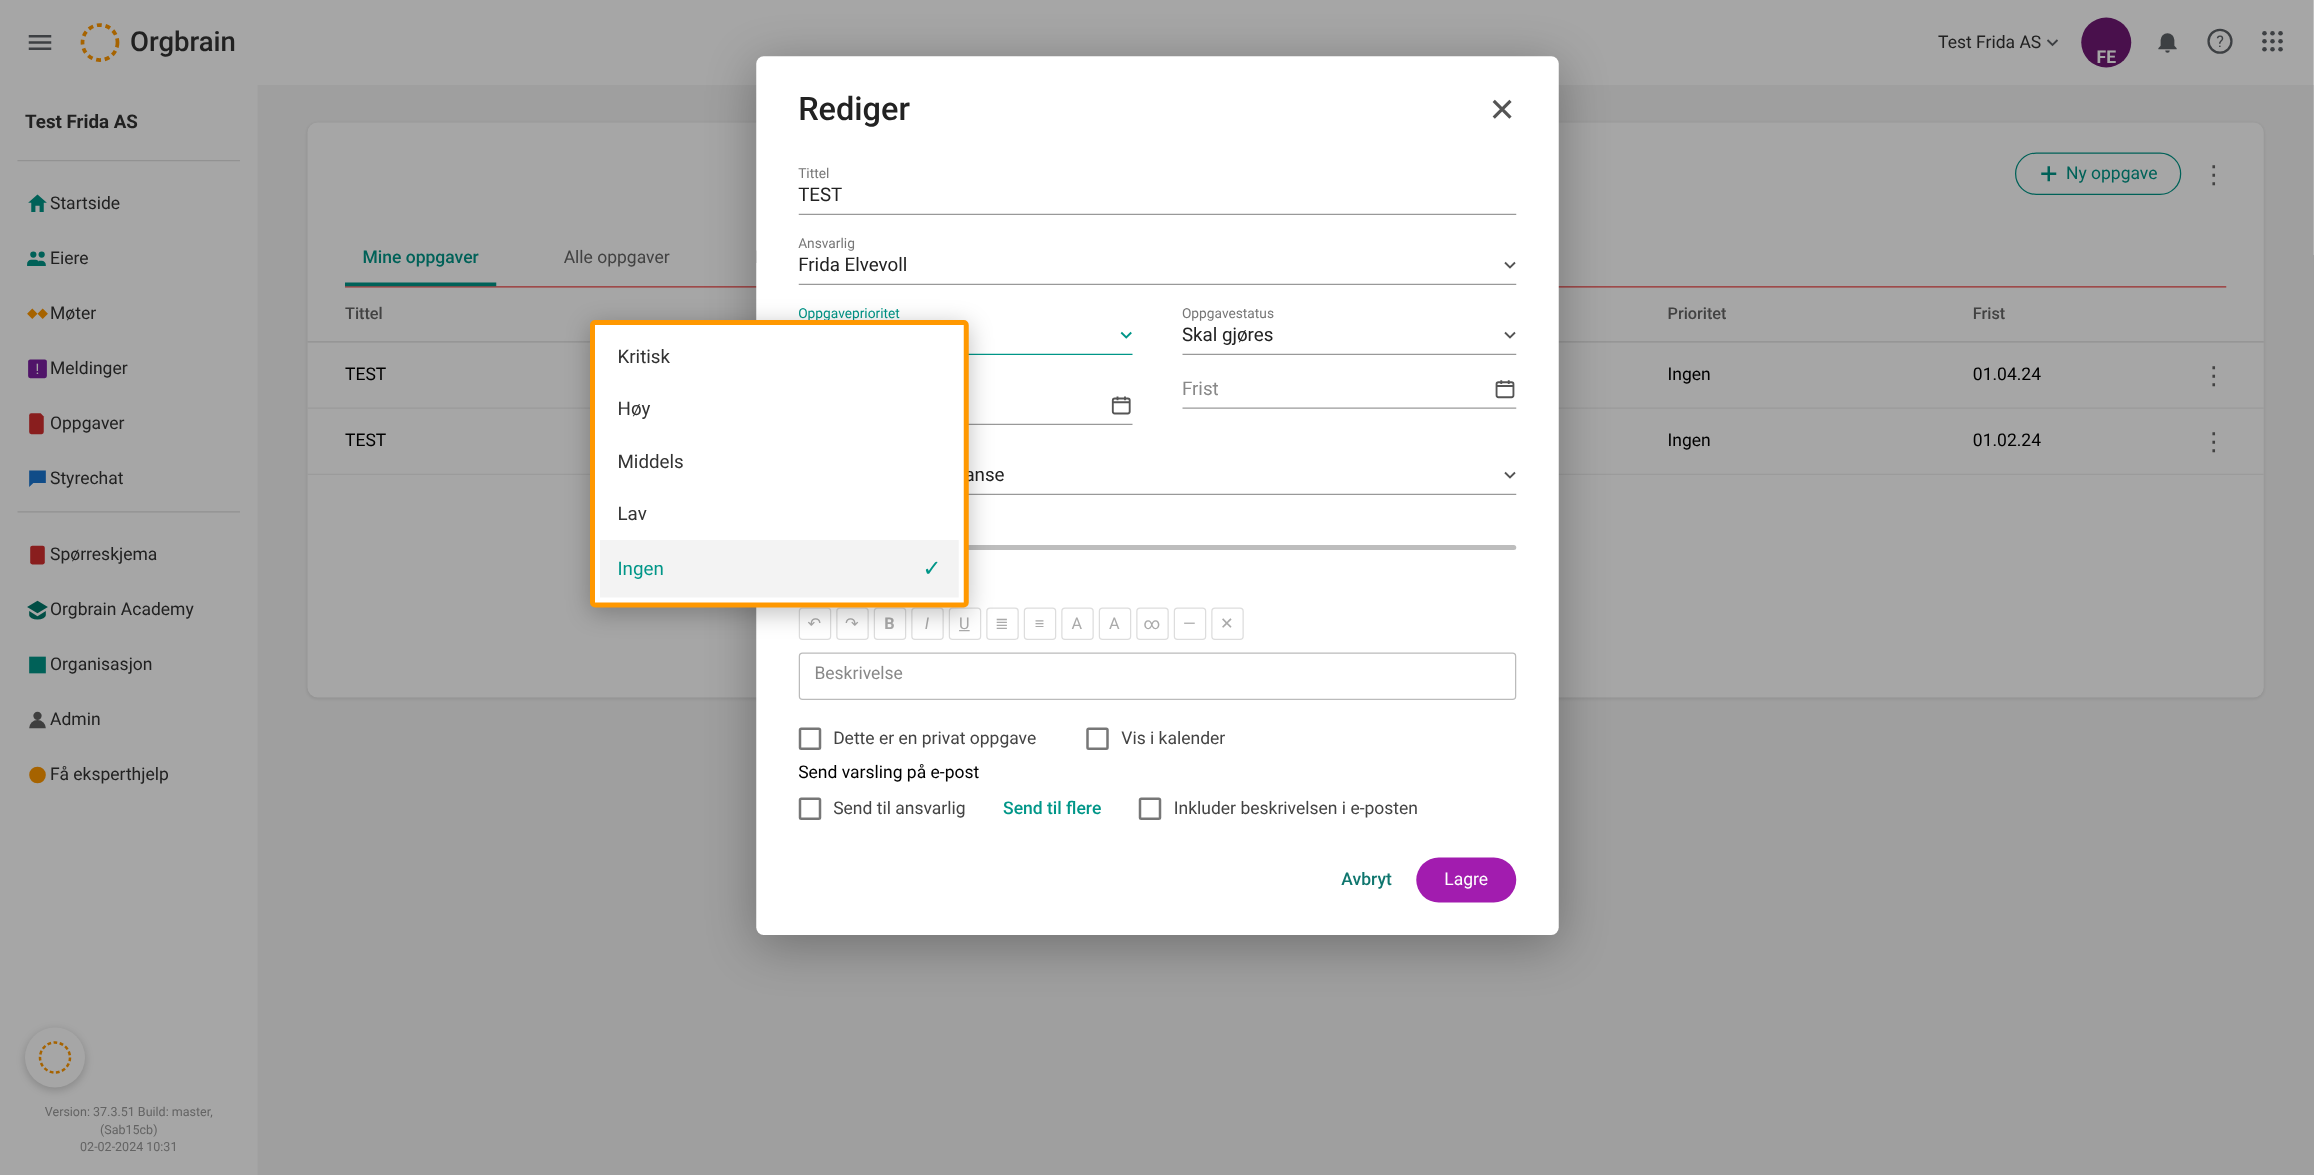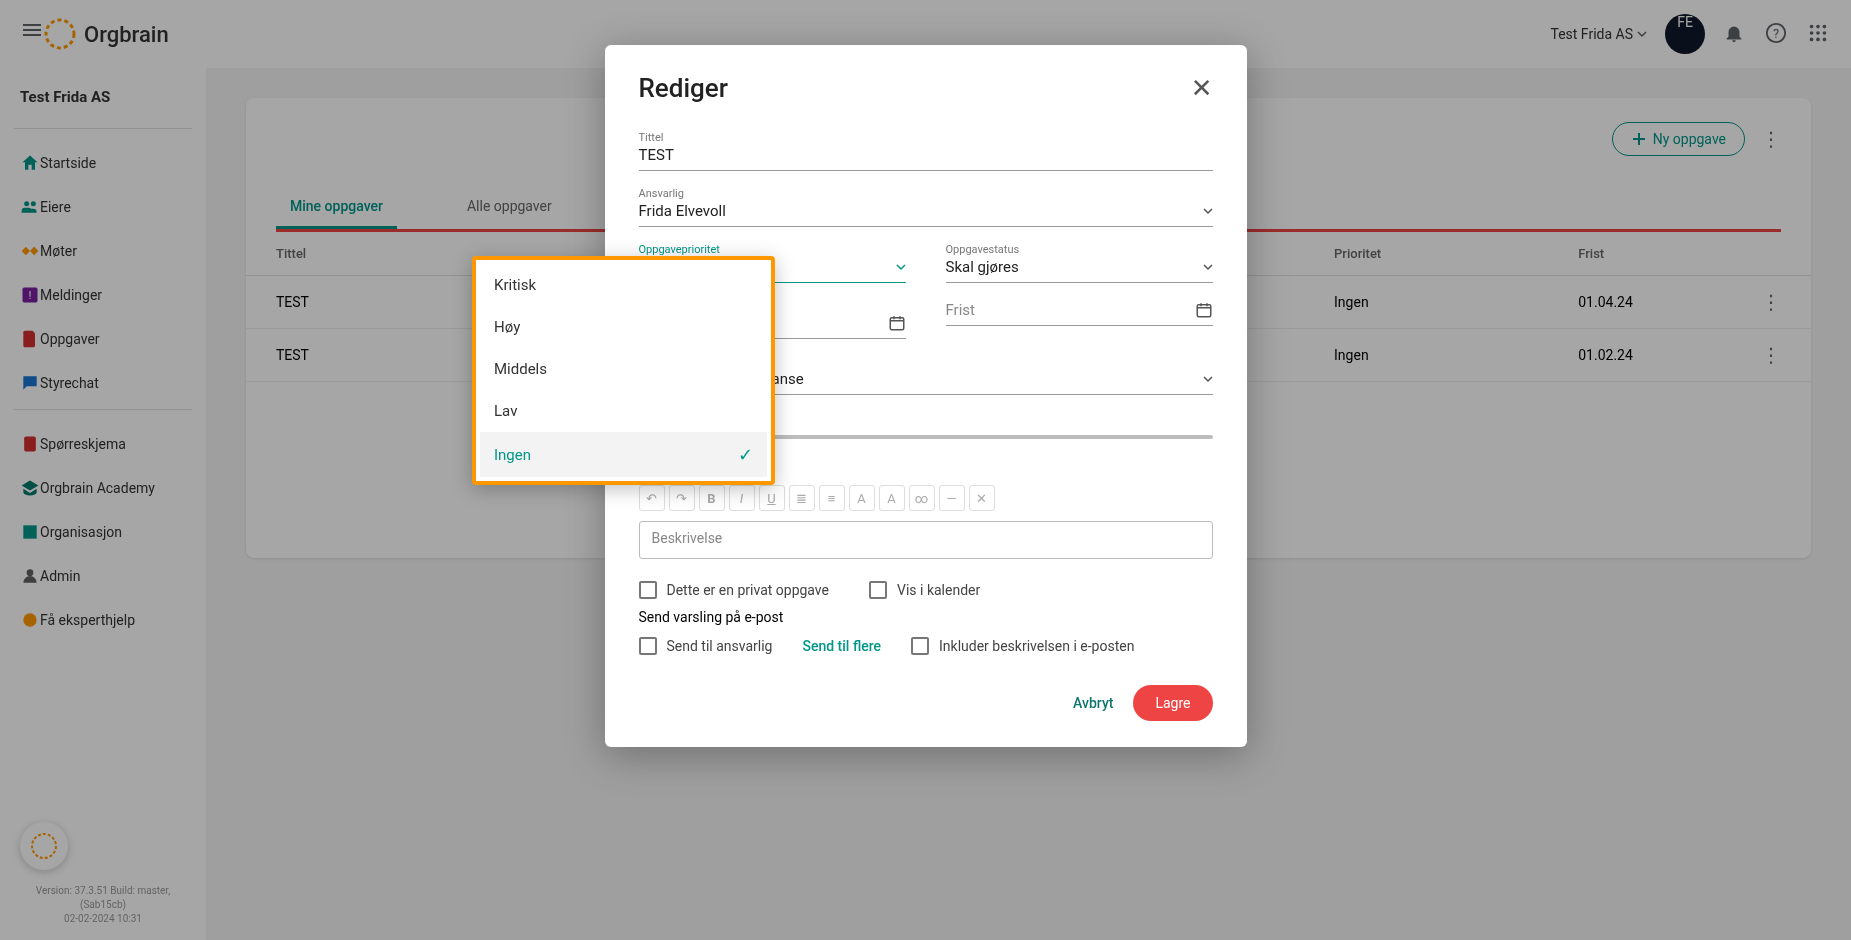--- a/index.html
+++ b/index.html
@@ -1,45 +1,45 @@
 <!DOCTYPE html>
 <html><head>
 <meta charset="utf-8">
 <style>
 * { box-sizing: border-box; margin: 0; padding: 0; font-family: Roboto, Arial, sans-serif; }
 body { background: #f5f5f5; width: 1851px; height: 940px; overflow: hidden; position: relative; }
 
 
 .header { height: 68px; background: #fff; display: flex; align-items: center; padding: 0 20px; justify-content: space-between; }
-.header-left { display: flex; }
+.header-left { display: flex; align-items: center; gap: 20px; }
 .menu-icon { width: 24px; height: 24px; cursor: pointer; }
 .logo { display: flex; align-items: center; gap: 8px; }
 .logo-text { font-size: 22px; font-weight: 500; color: #333; }
 .header-right { display: flex; align-items: center; gap: 18px; }
 .company-select { font-size: 14px; color: #333; display: flex; align-items: center; gap: 4px; cursor: pointer; }
-.avatar { width: 40px; height: 40px; border-radius: 50%; background: #0f172a; color: #fff; display: flex; align-items: flex-start; justify-content: center; font-size: 14px; font-weight: 400; }
+.avatar { width: 40px; height: 40px; border-radius: 50%; background: #701a75; color: #fff; display: flex; align-items: flex-end; justify-content: center; font-size: 14px; font-weight: 700; }
 .header-icon { width: 24px; height: 24px; cursor: pointer; color: #5f6368; }
 
 
 .main-layout { display: flex; height: calc(100% - 68px); }
 .sidebar { width: 206px; background: #fff; padding: 20px 14px 14px; display: flex; flex-direction: column; }
 .sidebar-company { font-size: 15px; font-weight: 700; color: #333; margin-bottom: 18px; padding: 0 6px;}
 .sidebar hr { border: none; border-top: 1px solid #e0e0e0; margin: 4px 0 12px; }
 .sidebar-item { display: flex; align-items: center; padding: 12px 6px; font-size: 14px; color: #333; cursor: pointer; border-radius: 4px; }
 .sidebar-item .icon { width: 20px; height: 20px; display: flex; align-items: center; justify-content: center; }
 .sidebar-footer { margin-top: auto; }
 .sidebar-version { font-size: 10px; color: #999; text-align: center; margin-top: 10px; line-height: 1.4;}
 .chat-bubble { width: 48px; height: 48px; border-radius: 50%; background: #fff; box-shadow: 0 2px 8px rgba(0,0,0,.2); margin: 14px 0 14px 6px; display:flex; align-items:center; justify-content:center;}
 
 
 .content { flex: 1; padding: 30px 40px; }
 .content-card { background: #fff; border-radius: 8px; box-shadow: 0 1px 3px rgba(0,0,0,.1); padding: 0; min-height: 460px; }
 .content-top { display:flex; justify-content: flex-end; align-items:center; padding: 24px 30px 0; gap:16px;}
 .new-task-btn { border: 1px solid #009688; color: #009688; border-radius: 20px; padding: 8px 18px; font-size:14px; display:flex; align-items:center; gap:6px; background:#fff; cursor:pointer;}
-.tabs { display: flex; gap: 56px; margin: 30px 30px 0; border-bottom: 3px solid #ef4444; }
+.tabs { display: flex; gap: 40px; margin: 30px 30px 0; border-bottom: 1px solid #ef4444; }
 .tab { padding: 12px 14px; font-size: 14px; color: #666; cursor:pointer; }
 .tab.active { color: #009688; border-bottom: 3px solid #009688; font-weight:500; }
 .table { width: 100%; }
 .table-head { display:flex; padding: 14px 30px; border-bottom: 1px solid #e0e0e0; font-size: 13px; color:#666; font-weight:500;}
 .table-row { display:flex; padding: 14px 30px; border-bottom: 1px solid #eee; font-size:14px; align-items:center;}
 .col-title { flex: 3; }
 .col-resp { flex: 2; }
 .col-status { flex: 1.5; }
 .col-prio { flex: 1.5; }
 .col-frist { flex: 1; }
@@ -66,21 +66,21 @@
 .tool-btn { width:26px; height:26px; border:1px solid #ddd; border-radius:3px; display:flex; align-items:center; justify-content:center; font-size:13px; color:#aaa;}
 .desc-box { border:1px solid #bbb; border-radius:3px; margin-top:10px; height:38px; padding:8px 12px; font-size:14px; color:#888; resize: both; }
 .check-row { display:flex; gap:40px; margin-top: 22px; align-items:center;}
 .check { display:flex; align-items:center; gap:10px; font-size:14px; color:#444; }
 .checkbox { width:18px; height:18px; border:2px solid #777; border-radius:2px; }
 .send-label { font-size:14px; font-weight:400; margin-top: 10px; }
 .send-row { display:flex; gap: 30px; align-items:center; margin-top:12px; }
 .link { color:#009688; font-size:14px; cursor:pointer; font-weight:500;}
 .modal-footer { display:flex; justify-content:flex-end; gap:20px; margin-top:30px; align-items:center;}
 .btn-text { color:#0f766e; font-size:14px; cursor:pointer; font-weight:500;}
-.btn-primary { background:#ef4444; color:#fff; border:none; border-radius:20px; padding: 10px 22px; font-size:14px; cursor:pointer;}
+.btn-primary { background:#a21caf; color:#fff; border:none; border-radius:20px; padding: 10px 22px; font-size:14px; cursor:pointer;}
 
 
 .priority-popup { position:absolute; top: 256px; left: 472px; width: 303px; background:#fff; border: 4px solid #ff9800; border-radius:4px; box-shadow: 0 4px 20px rgba(0,0,0,.25); padding: 4px; z-index: 999;}
 .pp-item { padding: 12px 14px; font-size:15px; color:#333; cursor:pointer;}
 .pp-item.selected { color:#009688; display:flex; justify-content:space-between; align-items:center; background:#f3f3f3;}
 .pp-check { color:#009688; font-size:18px;}
 .kebab { font-size:20px; color:#666; cursor:pointer;}
 .placeholder-text { color:#888; }
 
 

